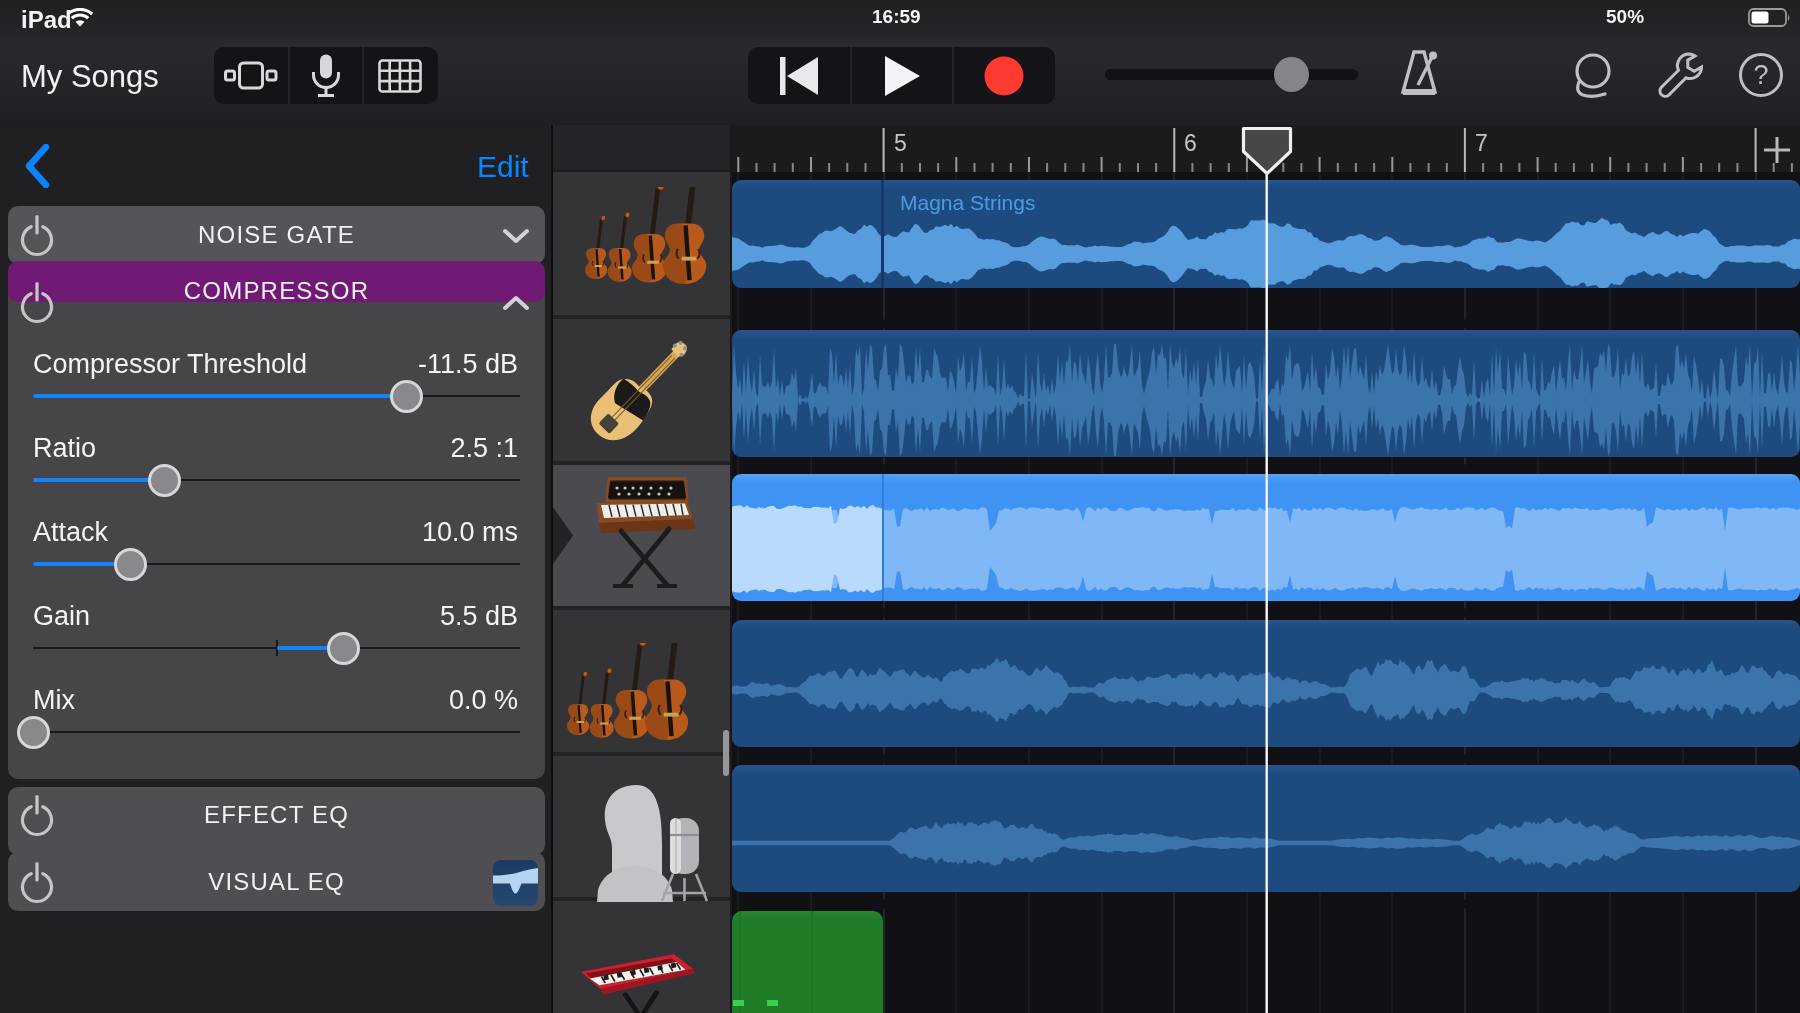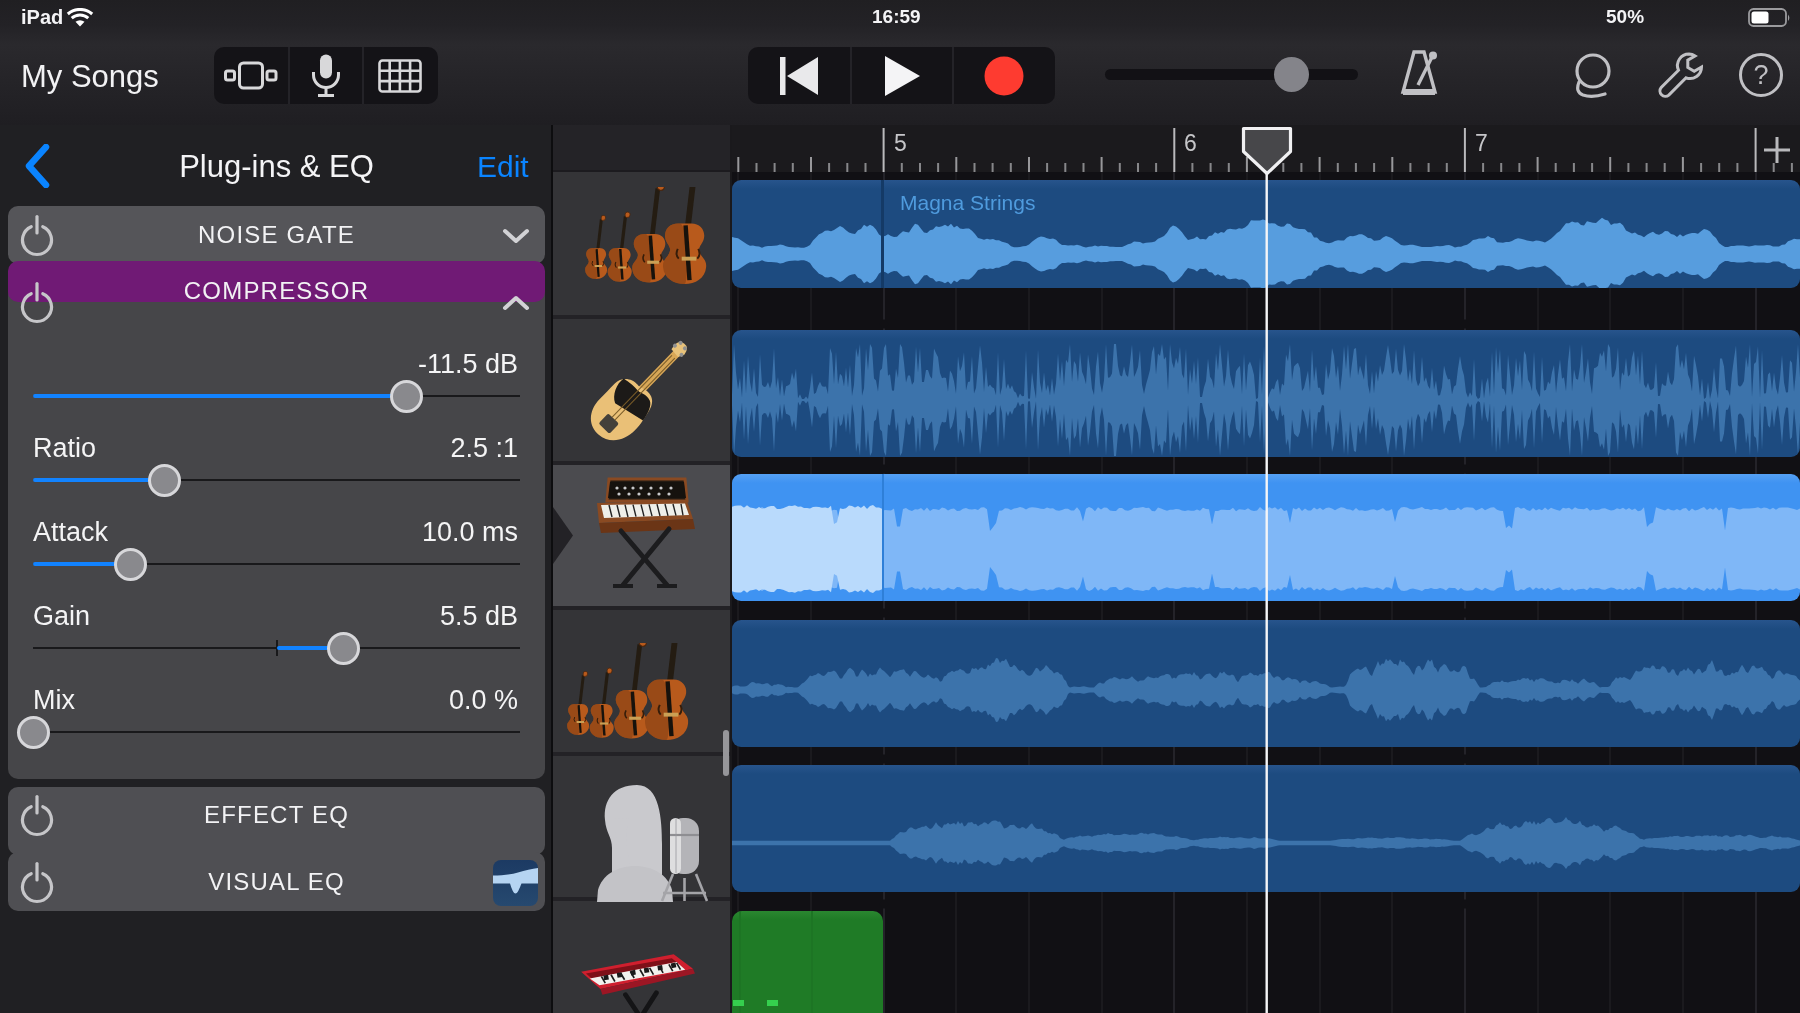--- a/index.html
+++ b/index.html
@@ -24,21 +24,21 @@
 #thead{position:absolute;left:0;top:47px;width:179px;height:841px;background:#343437}
 #tcorner{position:absolute;left:0;top:0;width:179px;height:47px;background:#242327}
 #ruler{position:absolute;left:179px;top:0;width:1068px;height:47px;background:#1b1a1d}
 .region{position:absolute;border-radius:9px;overflow:hidden}
 .blue-rg{background:linear-gradient(#27548c 0,#1d4b80 9px)}
 .sel-rg{background:linear-gradient(#55a0f4 0,#3f93f2 9px)}
 .gridv{position:absolute;top:0;width:2px;height:888px}
 </style></head><body>
 <div id="stage">
     <div id="topbar">
-      <div class="abs st" style="left:21px;top:6px;font-size:20px">iPad</div>
+      <div class="abs st" style="left:21px;top:6px;font-size:24px">iPad</div>
       <svg class="abs" style="left:66px;top:8px" width="28" height="21" viewBox="0 0 28 21">
 <path d="M14 18.5 L9.5 13.8 a7 7 0 0 1 9 0 Z" fill="#fff"></path>
 <path d="M5.7 10.2 a12.5 12.5 0 0 1 16.6 0" fill="none" stroke="#fff" stroke-width="3"></path>
 <path d="M1.8 6 a18.5 18.5 0 0 1 24.4 0" fill="none" stroke="#fff" stroke-width="3"></path>
       </svg>
       <div class="abs st" style="left:872px;top:6px">16:59</div>
       <div class="abs st" style="left:1606px;top:6px;font-weight:bold">50%</div>
       <svg class="abs" style="left:1748px;top:8px" width="44" height="20" viewBox="0 0 44 20">
 <rect x="1" y="1" width="37" height="17" rx="4.5" fill="none" stroke="#9b9b9e" stroke-width="1.8"></rect>
 <rect x="3.5" y="3.5" width="17" height="12" rx="2.5" fill="#fff"></rect>
@@ -113,21 +113,20 @@
       </svg>
       <svg class="abs" style="left:1738px;top:52px" width="46" height="46" viewBox="0 0 46 46">
 <circle cx="23" cy="23" r="20.5" fill="none" stroke="#c0c0c4" stroke-width="3"></circle>
 <text x="23" y="32" font-size="27" font-family="Liberation Sans" fill="#c0c0c4" text-anchor="middle">?</text>
       </svg>
     </div>
     <div id="panel">
       <svg class="abs" style="left:24px;top:19px" width="26" height="44" viewBox="0 0 26 44">
         <path d="M22 3 L5 22 L22 41" fill="none" stroke="#0a84ff" stroke-width="6.5" stroke-linecap="round" stroke-linejoin="round"></path>
       </svg>
-      <div class="abs" style="left:0;width:553px;top:24px;text-align:center;color:#f4f4f6;font-size:31px">Plug-ins &amp; EQ</div>
       <div class="abs" style="left:477px;top:25px;color:#0a84ff;font-size:30px">Edit</div>
       <div class="bar" style="top:81px;height:58px;background:#555559">
         <div class="ttl" style="top:15px">NOISE GATE</div>
       </div>
       <svg class="abs" style="left:15px;top:88px" width="44" height="44" viewBox="0 0 44 44">
 <path d="M 16.2 11.2 A 14.5 14.5 0 1 0 27.8 11.2" fill="none" stroke="#c6c6c9" stroke-width="3.2" stroke-linecap="round" transform="translate(0,2.5)"></path>
 <line x1="22" y1="3.5" x2="22" y2="20" stroke="#c6c6c9" stroke-width="3.2" stroke-linecap="round"></line>
       </svg>
       <svg class="abs" style="left:499px;top:99px" width="34" height="24" viewBox="0 0 34 24">
         <path d="M 6 7 L 17 17 L 28 7" fill="none" stroke="#d2d2d5" stroke-width="4" stroke-linecap="round" stroke-linejoin="round"></path>
@@ -136,20 +135,21 @@
       <div class="bar" style="top:136px;height:41px;background:#701a75">
         <div class="ttl" style="top:16px">COMPRESSOR</div>
       </div>
       <svg class="abs" style="left:15px;top:155px" width="44" height="44" viewBox="0 0 44 44">
 <path d="M 16.2 11.2 A 14.5 14.5 0 1 0 27.8 11.2" fill="none" stroke="#c6c6c9" stroke-width="3.2" stroke-linecap="round" transform="translate(0,2.5)"></path>
 <line x1="22" y1="3.5" x2="22" y2="20" stroke="#c6c6c9" stroke-width="3.2" stroke-linecap="round"></line>
       </svg>
       <svg class="abs" style="left:499px;top:166px" width="34" height="24" viewBox="0 0 34 24">
         <path d="M 6 17 L 17 7 L 28 17" fill="none" stroke="#d2d2d5" stroke-width="4" stroke-linecap="round" stroke-linejoin="round"></path>
       </svg>
+      <div class="lbl" style="left:33px;top:224px">Compressor Threshold</div>
       <div class="val" style="top:224px">-11.5 dB</div>
       <div class="track-line" style="top:270px"></div>
       <div class="blue-line" style="left:33px;top:269px;width:373px"></div>
       <div class="knob" style="left:390px;top:255px"></div>
       <div class="lbl" style="left:33px;top:308px">Ratio</div>
       <div class="val" style="top:308px">2.5 :1</div>
       <div class="track-line" style="top:354px"></div>
       <div class="blue-line" style="left:33px;top:353px;width:131px"></div>
       <div class="knob" style="left:148px;top:339px"></div>
       <div class="lbl" style="left:33px;top:392px">Attack</div>

